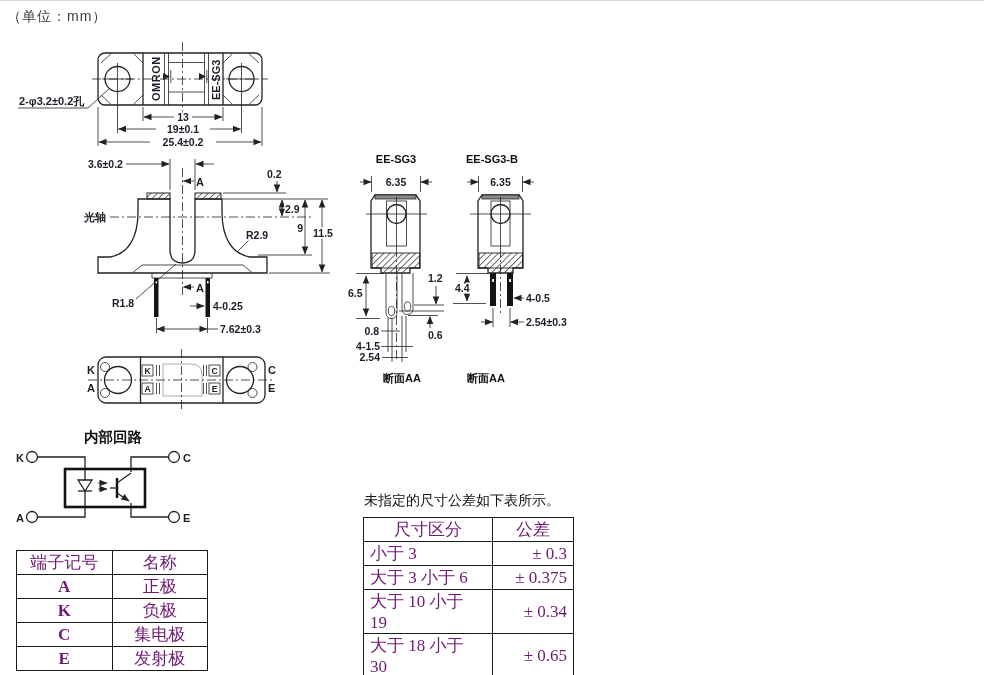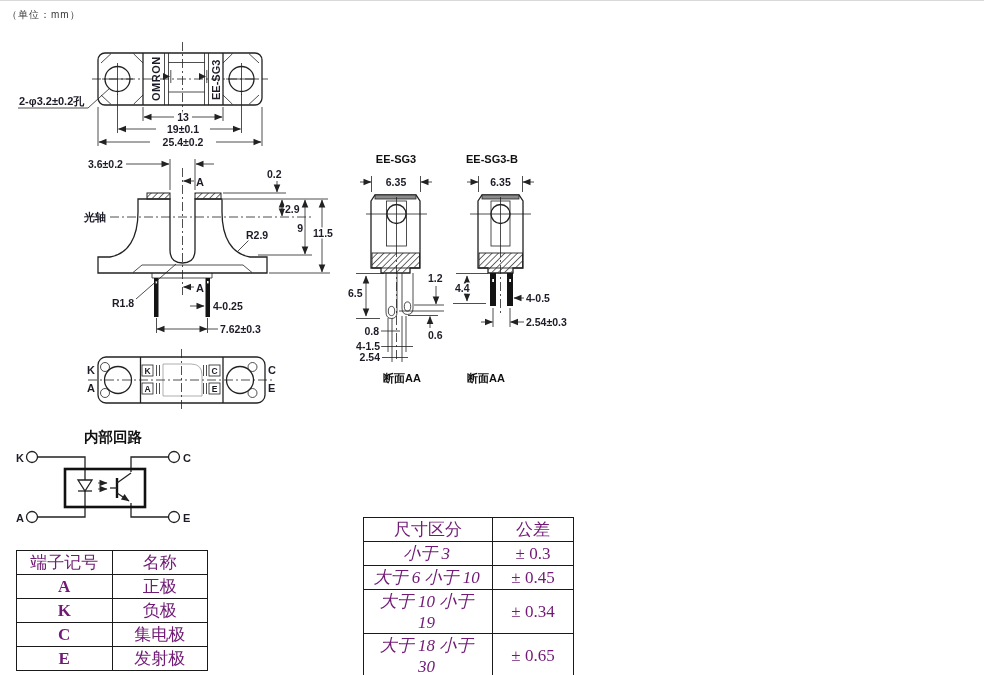--- a/index.html
+++ b/index.html
@@ -1,19 +1,19 @@
 <!DOCTYPE html>
 <html><head>
 <meta charset="utf-8">
 <style>
   html,body{margin:0;padding:0;background:#fff;}
   #page{position:relative;width:984px;height:675px;background:#fff;overflow:hidden;
         font-family:"Liberation Sans",sans-serif;color:#222;}
   #topline{position:absolute;left:0;top:0;width:100%;height:1px;background:#d9d9d9;}
-  #unit{position:absolute;left:7px;top:8px;font-size:10px;color:#3a3a3a;letter-spacing:1px;}
+  #unit{position:absolute;left:7px;top:8px;font-size:14px;color:#3a3a3a;letter-spacing:1px;}
   svg text{user-select:none;}
   .ln{fill:none;stroke:#222;stroke-width:1.3;}
   .lt{fill:none;stroke:#222;stroke-width:0.8;}
   .gray{stroke:#9a9a9a;}
   .cl{fill:none;stroke:#222;stroke-width:0.8;stroke-dasharray:9 3 2 3;}
   .ext{fill:none;stroke:#222;stroke-width:0.8;}
   .dimt{font:600 10.5px "Liberation Sans",sans-serif;fill:#1c1c28;paint-order:stroke;stroke:#fff;stroke-width:3px;}
   .lblt{font:700 11px "Liberation Sans",sans-serif;fill:#1c1c28;}
   .cnt{font:700 11px "Liberation Sans",sans-serif;fill:#1c1c28;}
   .secl{font:700 11px "Liberation Sans",sans-serif;fill:#111;}
@@ -22,22 +22,22 @@
   .cap{fill:#8a8a8a;stroke:#222;stroke-width:0.8;}
   .note{position:absolute;left:364px;top:492px;font:14px "Liberation Serif",serif;color:#111;}
   table.dt{position:absolute;border-collapse:collapse;table-layout:fixed;
            font-family:"Liberation Serif",serif;font-size:17px;color:#701a75;background:#fff;}
   table.dt td,table.dt th{border:1.6px solid #1a1a1a;padding:0 6px;font-weight:normal;}
   #term-table{left:16px;top:550px;width:192px;}
   #term-table td,#term-table th{height:20px;text-align:center;}
   #term-table .sym{font-weight:bold;}
   #tol-table{left:363px;top:517px;width:210px;}
   #tol-table td,#tol-table th{height:21.4px;}
-  #tol-table .c1{text-align:center;padding-right:9px;font-style:italic;}
-  #tol-table .c2{text-align:center;}
+  #tol-table .c1{text-align:left;padding-right:9px;}
+  #tol-table .c2{text-align:right;}
   #tol-table th{text-align:center;}
 </style>
 </head>
 <body>
 
 <div id="page">
   <div id="topline"></div>
   <div id="unit">（单位：mm）</div>
 
   <svg width="984" height="675" viewBox="0 0 984 675">
@@ -328,37 +328,38 @@
       <td>集电极</td>
     </tr>
     <tr>
       <td class="sym">E</td>
       <td>发射极</td>
     </tr>
   </tbody>
     </table>
 
   
+  <div class="note">未指定的尺寸公差如下表所示。</div>
   <table class="dt" id="tol-table">
     <colgroup>
         <col style="width:129px">
         <col style="width:81px">
       </colgroup>
     <tbody>
         <tr>
       <th>尺寸区分</th>
       <th>公差</th>
     </tr>
     <tr>
       <td class="c1">小于 3</td>
       <td class="c2">± 0.3</td>
     </tr>
     <tr>
-      <td class="c1">大于 6 小于 10</td>
-      <td class="c2">± 0.45</td>
+      <td class="c1">大于 3 小于 6</td>
+      <td class="c2">± 0.375</td>
     </tr>
     <tr>
       <td class="c1">大于 10 小于 19</td>
       <td class="c2">± 0.34</td>
     </tr>
     <tr>
       <td class="c1">大于 18 小于 30</td>
       <td class="c2">± 0.65</td>
     </tr>
   </tbody>

